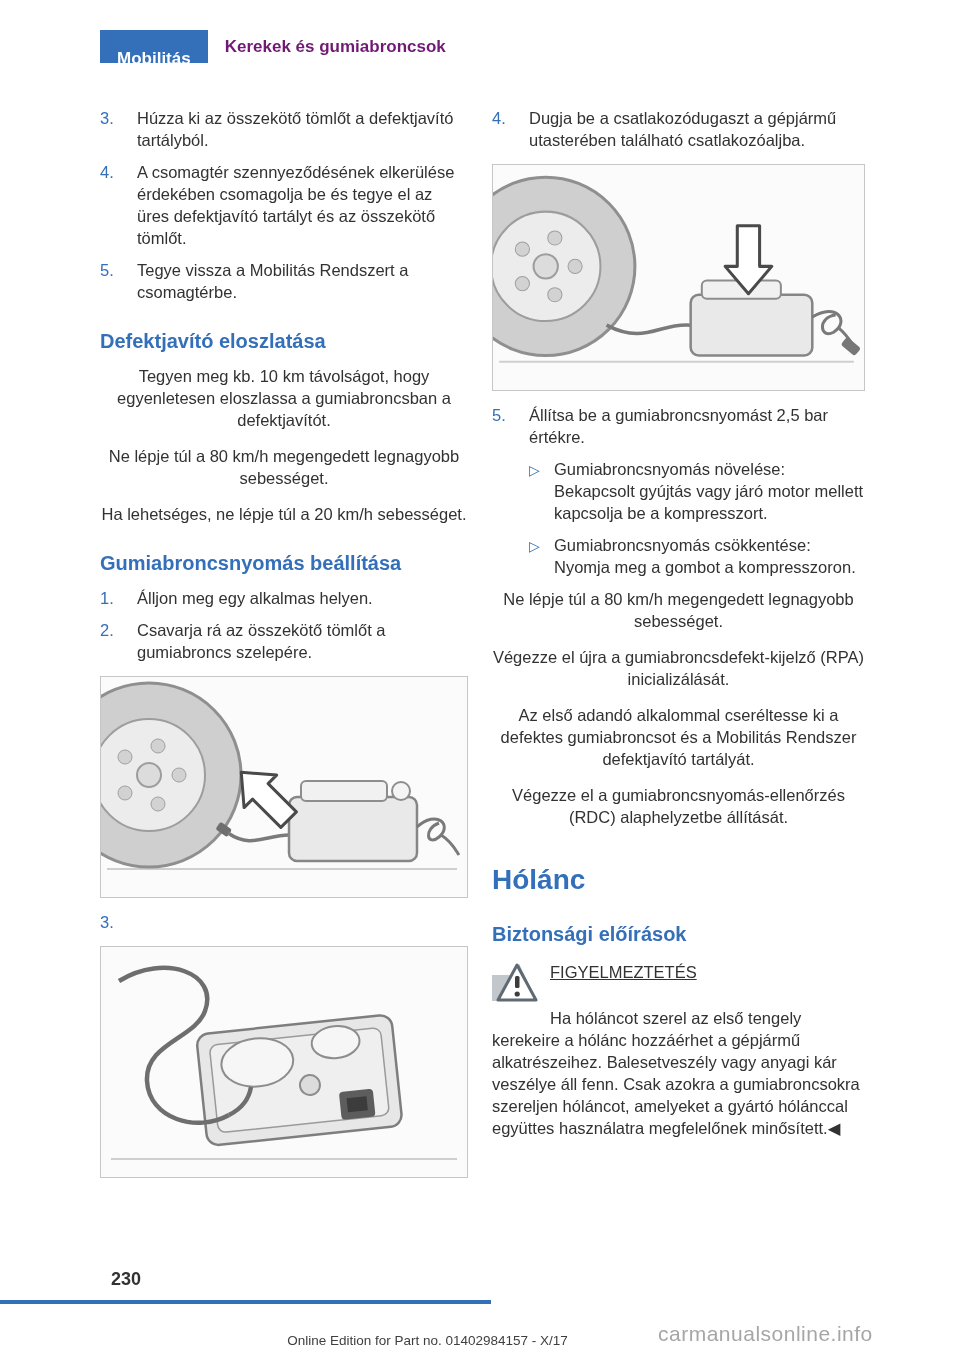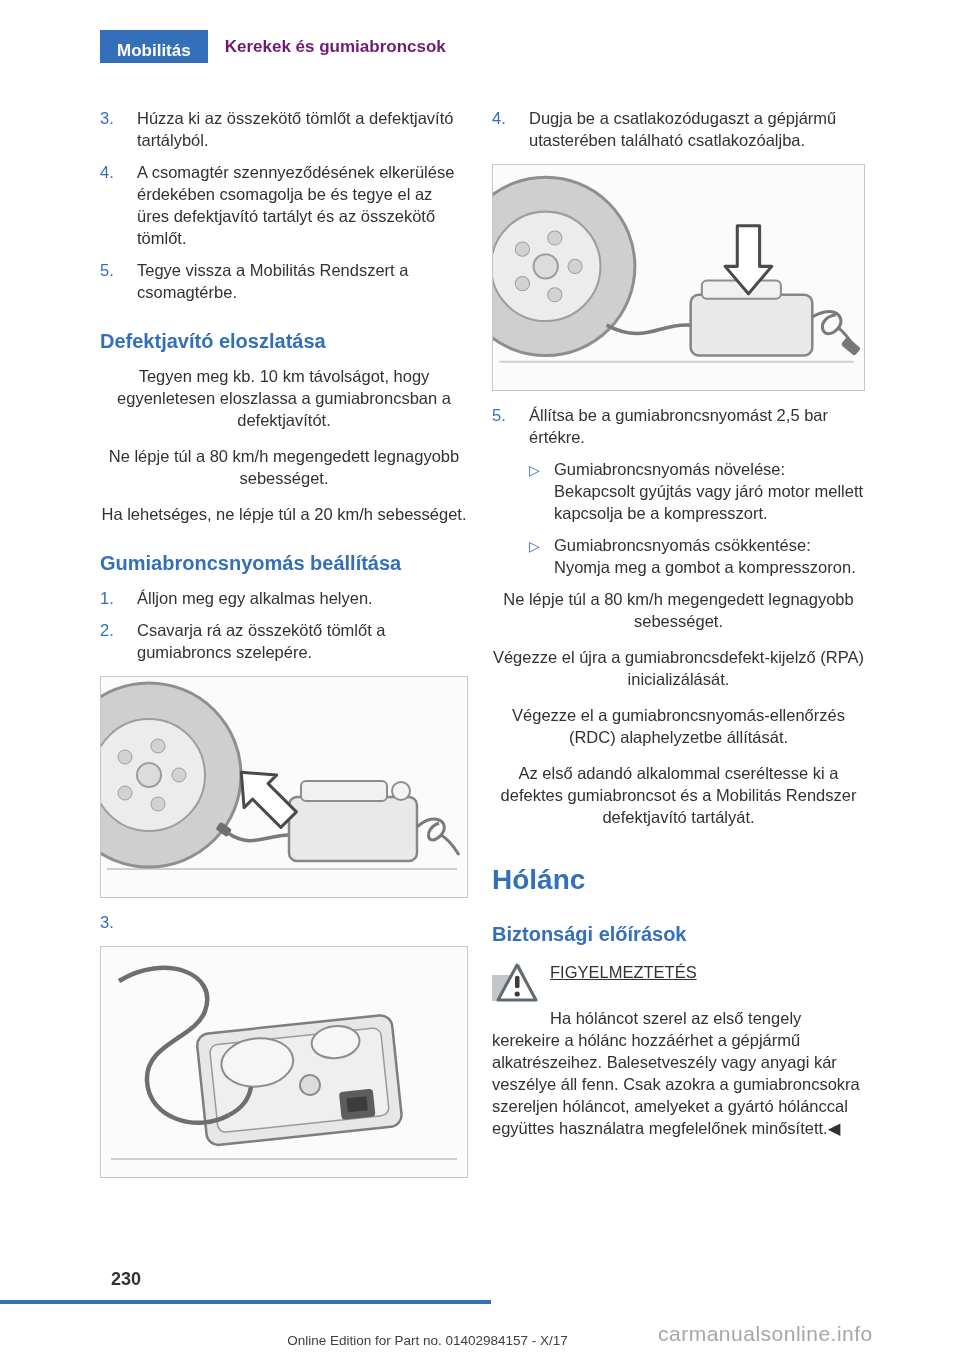--- a/index.html
+++ b/index.html
@@ -5,21 +5,21 @@
   * { box-sizing: border-box; }
   html,body { margin:0; padding:0; }
   body {
     width:960px; height:1362px; position:relative; overflow:hidden;
     background:#ffffff; color:#323232;
     font-family:"Liberation Sans","DejaVu Sans",sans-serif;
     font-size:16.5px; line-height:22px;
   }
   
   .header { position:absolute; top:30px; left:100px; display:flex; align-items:center; height:33px; }
-  .chapter-tab { background:#346fb9; color:#ffffff; font-weight:bold; font-size:17px; height:33px; line-height:33px; padding:4px 17px; }
+  .chapter-tab { background:#346fb9; color:#ffffff; font-weight:bold; font-size:17px; height:33px; line-height:33px; padding:12px 17px; }
   .section-title { margin-left:17px; color:#701a75; font-weight:bold; font-size:17px; }
 
   
   .col { position:absolute; top:107px; }
   .col-left  { left:100px; width:368px; }
   .col-right { left:492px; width:373px; }
 
   .step { display:flex; margin:0 0 10px 0; }
   .step-num { flex:0 0 37px; color:#346fb9; }
   .step-body { flex:1; }
@@ -177,22 +177,22 @@
     <span class="bullet-marker">▷</span>
     <span class="bullet-text">Gumiabroncsnyomás növelése: Bekapcsolt gyújtás vagy járó motor mellett kapcsolja be a kompresszort.</span>
   </div>
   <div class="bullet">
     <span class="bullet-marker">▷</span>
     <span class="bullet-text">Gumiabroncsnyomás csökkentése: Nyomja meg a gombot a kompresszoron.</span>
   </div>
 
   <p class="para">Ne lépje túl a 80 km/h megengedett legnagyobb sebességet.</p>
   <p class="para">Végezze el újra a gumiabroncsdefekt-kijelző (RPA) inicializálását.</p>
+  <p class="para">Az első adandó alkalommal cseréltesse ki a defektes gumiabroncsot és a Mobilitás Rendszer defektjavító tartályát.</p>
   <p class="para">Végezze el a gumiabroncsnyomás-ellenőrzés (RDC) alaphelyzetbe állítását.</p>
-  <p class="para">Az első adandó alkalommal cseréltesse ki a defektes gumiabroncsot és a Mobilitás Rendszer defektjavító tartályát.</p>
 
   <div class="h1">Hólánc</div>
   <div class="h2">Biztonsági előírások</div>
 
   <div class="warning">
     <svg class="warning-icon" viewBox="0 0 46 42" xmlns="http://www.w3.org/2000/svg">
       <rect x="0" y="14" width="20" height="26" fill="#c2c7cb"></rect>
       <polygon points="27,3 45,40 9,40" fill="#9aa2a9"></polygon>
       <polygon points="25,4 44,39 6,39" fill="#ffffff" stroke="#5f6a72" stroke-width="3" stroke-linejoin="round"></polygon>
       <rect x="23" y="15" width="4.5" height="12" rx="1.5" fill="#3c3c3c"></rect>

